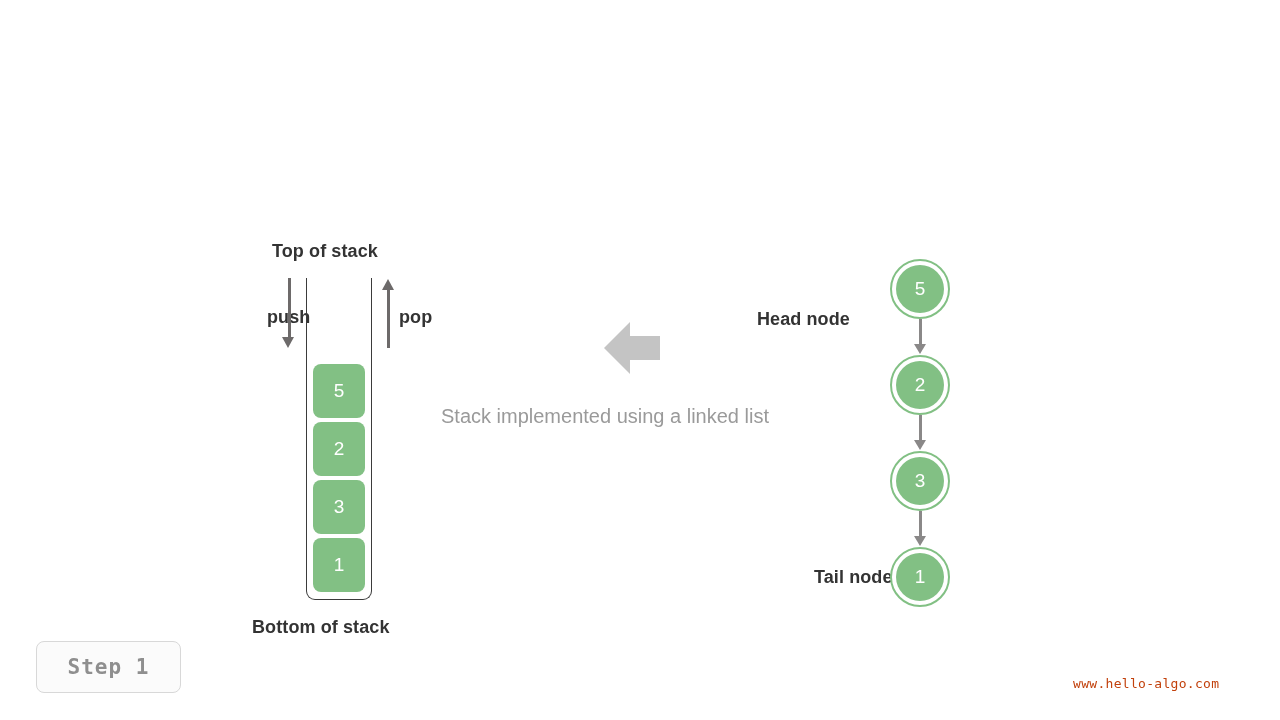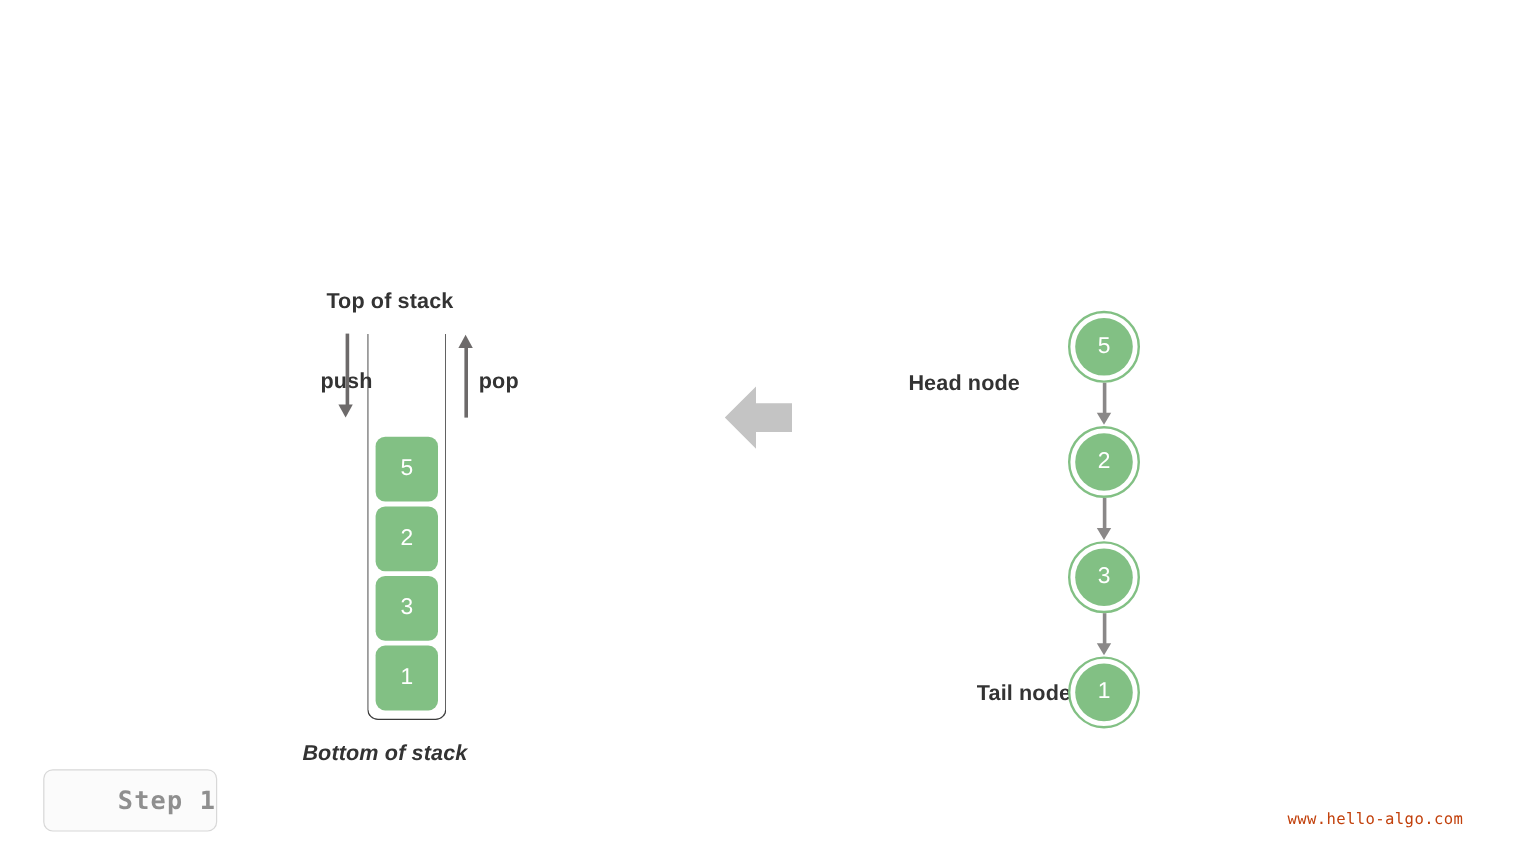--- a/index.html
+++ b/index.html
@@ -45,21 +45,20 @@
     left: 0;
     top: 0;
   }
   #stack-title {
     left: 272px;
     top: 241px;
   }
   #stack-bottom-title {
     left: 252px;
     top: 617px;
-    font-style: italic;
   }
   #push-label {
     left: 223px;
     top: 307px;
     margin-left: 44px;
   }
   #pop-label {
     left: 399px;
     top: 307px;
   }
@@ -180,21 +179,21 @@
     position: absolute;
     left: 36px;
     top: 641px;
     width: 145px;
     height: 52px;
     border: 1.5px solid #d8d8d8;
     border-radius: 8px;
     background: #fbfbfb;
     display: flex;
     align-items: center;
-    justify-content: flex-end;
+    justify-content: center;
     box-sizing: border-box;
   }
   #step-badge-text {
     font-family: "DejaVu Sans Mono", monospace;
     font-size: 21px;
     font-weight: bold;
     color: #8f8f8f;
     letter-spacing: 1px;
   }
 
@@ -244,20 +243,21 @@
       <span>1</span>
     </div>
 
     <div class="label-bold" id="stack-bottom-title">Bottom of stack</div>
   </div>
 
   <svg id="middle-arrow" viewBox="0 0 56 56">
     <polygon points="0,28 26,2 26,16 56,16 56,40 26,40 26,54" fill="#c4c4c4"></polygon>
   </svg>
 
+  <div class="label-muted" id="caption">Stack implemented using a linked list</div>
 
   <div id="linked-list-group">
 
     <div class="label-bold" id="head-node-label">Head node</div>
 
     <div class="label-bold" id="tail-node-label">Tail node</div>
 
     <div class="ll-node" style="left:890px; top:259px;">
       <div class="inner">5</div>
     </div>

